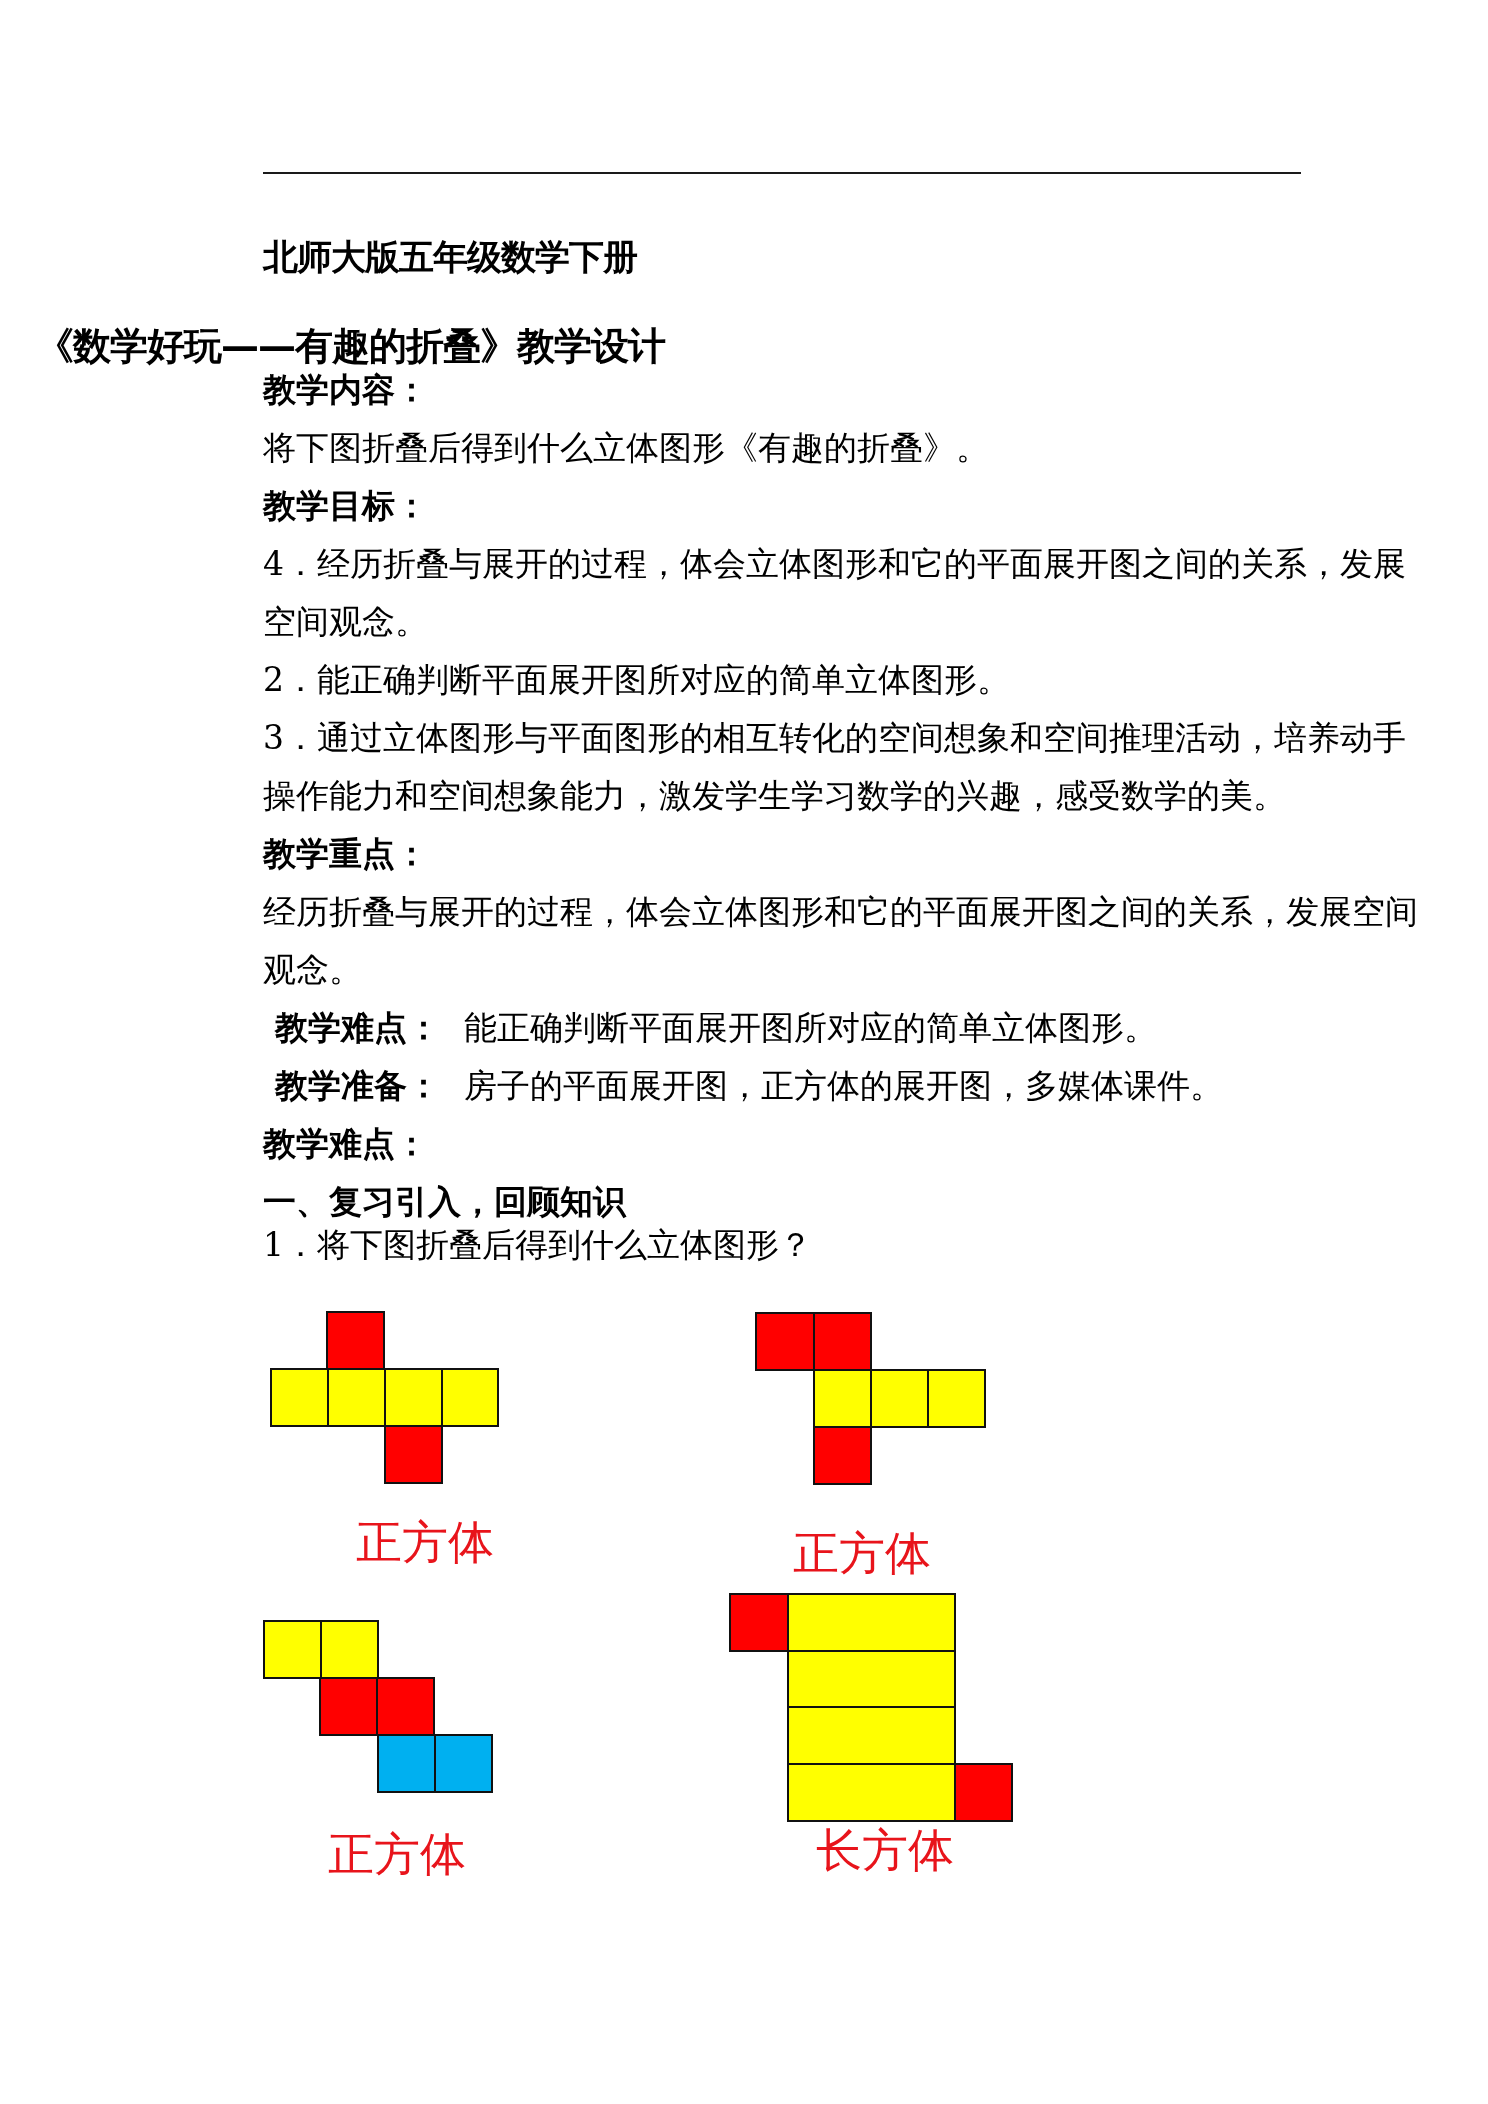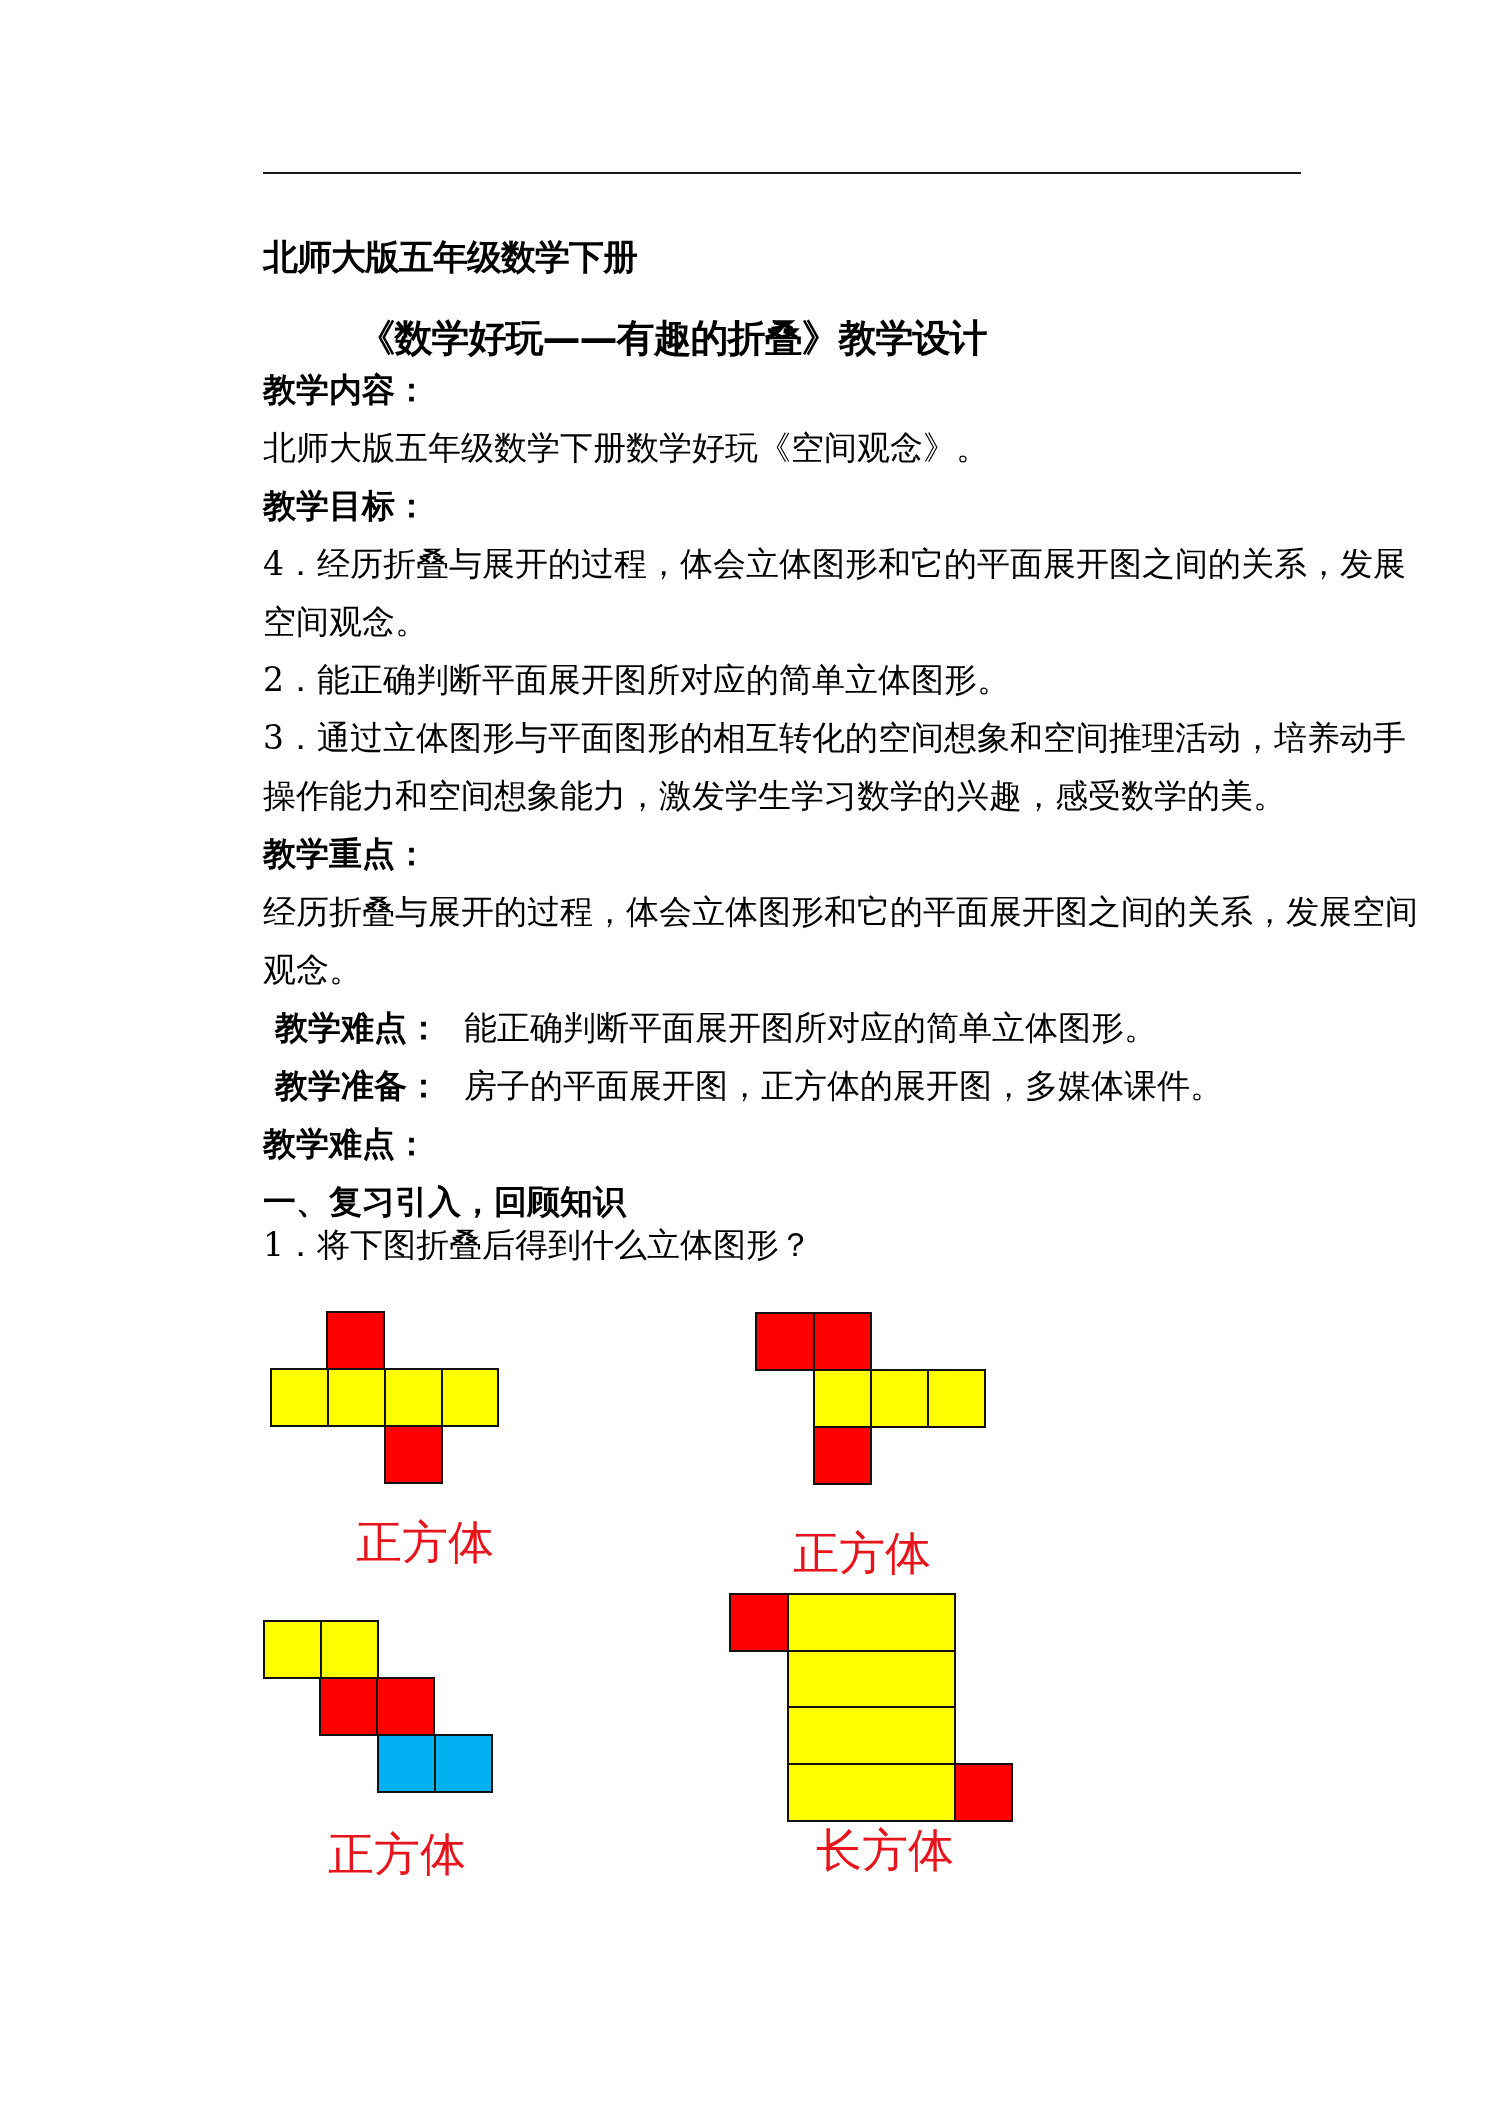--- a/index.html
+++ b/index.html
@@ -2,37 +2,37 @@
 <html><head>
   <meta charset="utf-8">
   <style>
     * { margin: 12px; padding: 0; box-sizing: border-box; }
     html, body { width: 1488px; height: 2104px; background: #ffffff; overflow: hidden; }
     body { position: relative; font-family: "DejaVu Serif", "Liberation Serif", serif; color: #000; }
     .rule { position: absolute; left: 227px; top: 136px; width: 1038px; height: 2px; background: #1a1a1a; }
     .line { position: absolute; left: 227px; white-space: nowrap; font-size: 33px; line-height: 40px; }
     .bold { font-family: "DejaVu Sans", "Liberation Sans", sans-serif; font-weight: bold; }
     .h1 { position: absolute; left: 227px; top: 196px; font-size: 35px; line-height: 50px; font-family: "DejaVu Sans", "Liberation Sans", sans-serif; font-weight: bold; white-space: nowrap; letter-spacing: -1px; }
-    .h2 { position: absolute; left: 0; width: 1272px; top: 276px; text-align: center; font-size: 38px; line-height: 52px; font-family: "DejaVu Sans", "Liberation Sans", sans-serif; font-weight: bold; white-space: nowrap; letter-spacing: -1px; }
+    .h2 { position: absolute; left: 0; width: 1272px; top: 284px; font-size: 38px; line-height: 52px; font-family: "DejaVu Sans", "Liberation Sans", sans-serif; font-weight: bold; white-space: nowrap; letter-spacing: -1px; }
     .sq { position: absolute; border: 2px solid #111; }
     .y { background: #ffff00; }
     .r { background: #ff0000; }
     .b { background: #00b0f0; }
     .lbl { position: absolute; font-family: "DejaVu Sans", "Liberation Sans", sans-serif; font-size: 46px; line-height: 56px; color: #e8141b; white-space: nowrap; }
   </style>
 </head>
 <body>
 
 <div class="rule"></div>
 
 <div class="h1">北师大版五年级数学下册</div>
 <div class="h2">《数学好玩——有趣的折叠》教学设计</div>
 
 <div class="line bold" style="top:334px">教学内容：</div>
-<div class="line" style="top:392px">北师大版五年级数学下册数学好玩《空间观念》。</div>
+<div class="line" style="top:392px">将下图折叠后得到什么立体图形《有趣的折叠》。</div>
 
 <div class="line bold" style="top:450px">教学目标：</div>
 <div class="line" style="top:508px">4．经历折叠与展开的过程，体会立体图形和它的平面展开图之间的关系，发展</div>
 <div class="line" style="top:566px">空间观念。</div>
 <div class="line" style="top:624px">2．能正确判断平面展开图所对应的简单立体图形。</div>
 <div class="line" style="top:682px">3．通过立体图形与平面图形的相互转化的空间想象和空间推理活动，培养动手</div>
 <div class="line" style="top:740px">操作能力和空间想象能力，激发学生学习数学的兴趣，感受数学的美。</div>
 
 <div class="line bold" style="top:798px">教学重点：</div>
 <div class="line" style="top:856px">经历折叠与展开的过程，体会立体图形和它的平面展开图之间的关系，发展空间</div>

